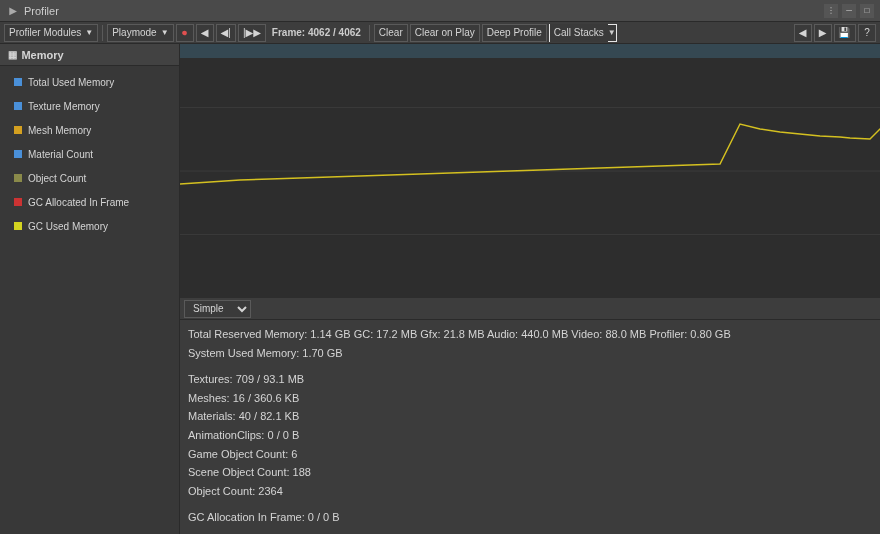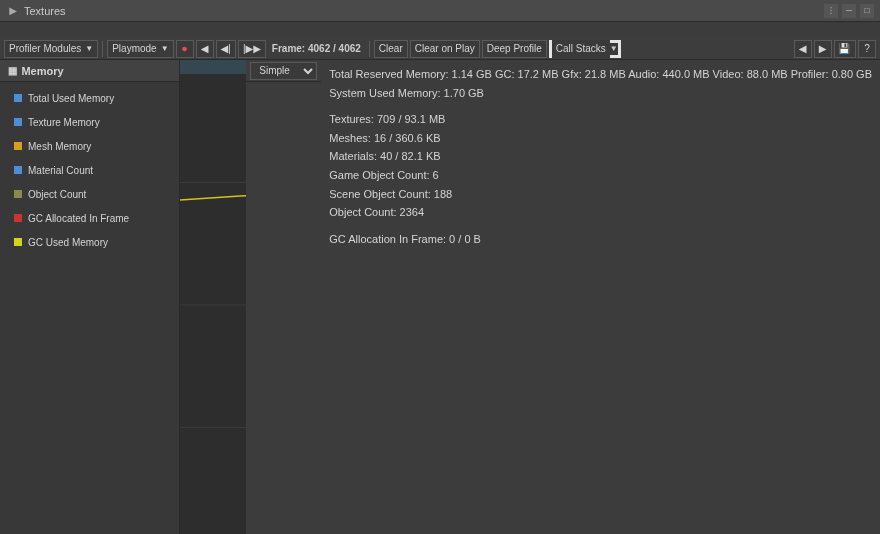--- a/index.html
+++ b/index.html
@@ -56,21 +56,20 @@
 
     
     #toolbar {
       height: 22px;
       background: #3d3d3d;
       display: flex;
       align-items: center;
       padding: 0 4px;
       gap: 2px;
       border-bottom: 1px solid #2a2a2a;
-      margin-top: 16px;
     }
     .toolbar-dropdown {
       height: 18px;
       background: #3a3a3a;
       border: 1px solid #5a5a5a;
       color: #d4d4d4;
       font-size: 10px;
       padding: 0 4px;
       cursor: pointer;
       display: flex;
@@ -150,21 +149,21 @@
       width: 8px;
       height: 8px;
       margin-right: 6px;
       flex-shrink: 0;
     }
 
     
     #content-area {
       flex: 1;
       display: flex;
-      flex-direction: row;
+      flex-direction: column;
     }
 
     #graph-container {
       flex: 1;
       background: #2d2d2d;
       position: relative;
       overflow: hidden;
       min-height: 150px;
     }
 
@@ -203,21 +202,21 @@
     #graph-svg {
       width: 100%;
       height: 100%;
     }
   </style>
 </head>
 <body>
 
 <div id="title-bar">
   <span class="title-icon">▶</span>
-  <span class="title-text">Textures</span>
+  <span class="title-text">Profiler</span>
   <div class="title-controls">
     <button class="title-btn">⋮</button>
     <button class="title-btn">─</button>
     <button class="title-btn">□</button>
   </div>
 </div>
 
 <div id="toolbar">
   <div class="toolbar-dropdown">
     <span>Profiler Modules</span>
@@ -230,21 +229,21 @@
   </div>
   <button class="toolbar-btn record">⏺</button>
   <button class="toolbar-btn">◀</button>
   <button class="toolbar-btn">◀|</button>
   <button class="toolbar-btn">|▶▶</button>
   <span class="frame-label">Frame: 4062 / 4062</span>
   <div class="toolbar-sep"></div>
   <button class="toolbar-btn">Clear</button>
   <button class="toolbar-btn">Clear on Play</button>
   <button class="toolbar-btn">Deep Profile</button>
-  <div style="display:flex;align-items:center;height:18px;background:#3a3a3a;border:3px solid #e5e5e5;">
+  <div style="display:flex;align-items:center;height:18px;background:#3a3a3a;border:1px solid #e5e5e5;">
     <button class="toolbar-btn" style="border:none;">Call Stacks</button>
     <span style="font-size:8px;color:#ccc;">▼</span>
   </div>
   <div style="flex:1;"></div>
   <button class="toolbar-btn">◀</button>
   <button class="toolbar-btn">▶</button>
   <button class="toolbar-btn">💾</button>
   <button class="toolbar-btn">?</button>
 </div>
 
@@ -327,20 +326,23 @@
       <div class="detail-row">
         <span>Textures: 709 / 93.1 MB</span>
       </div>
       <div class="detail-row">
         <span>Meshes: 16 / 360.6 KB</span>
       </div>
       <div class="detail-row">
         <span>Materials: 40 / 82.1 KB</span>
       </div>
       <div class="detail-row">
+        <span>AnimationClips: 0 / 0 B</span>
+      </div>
+      <div class="detail-row">
         <span>Game Object Count: 6</span>
       </div>
       <div class="detail-row">
         <span>Scene Object Count: 188</span>
       </div>
       <div class="detail-row">
         <span>Object Count: 2364</span>
       </div>
       <div class="detail-spacer"></div>
       <div class="detail-row">

